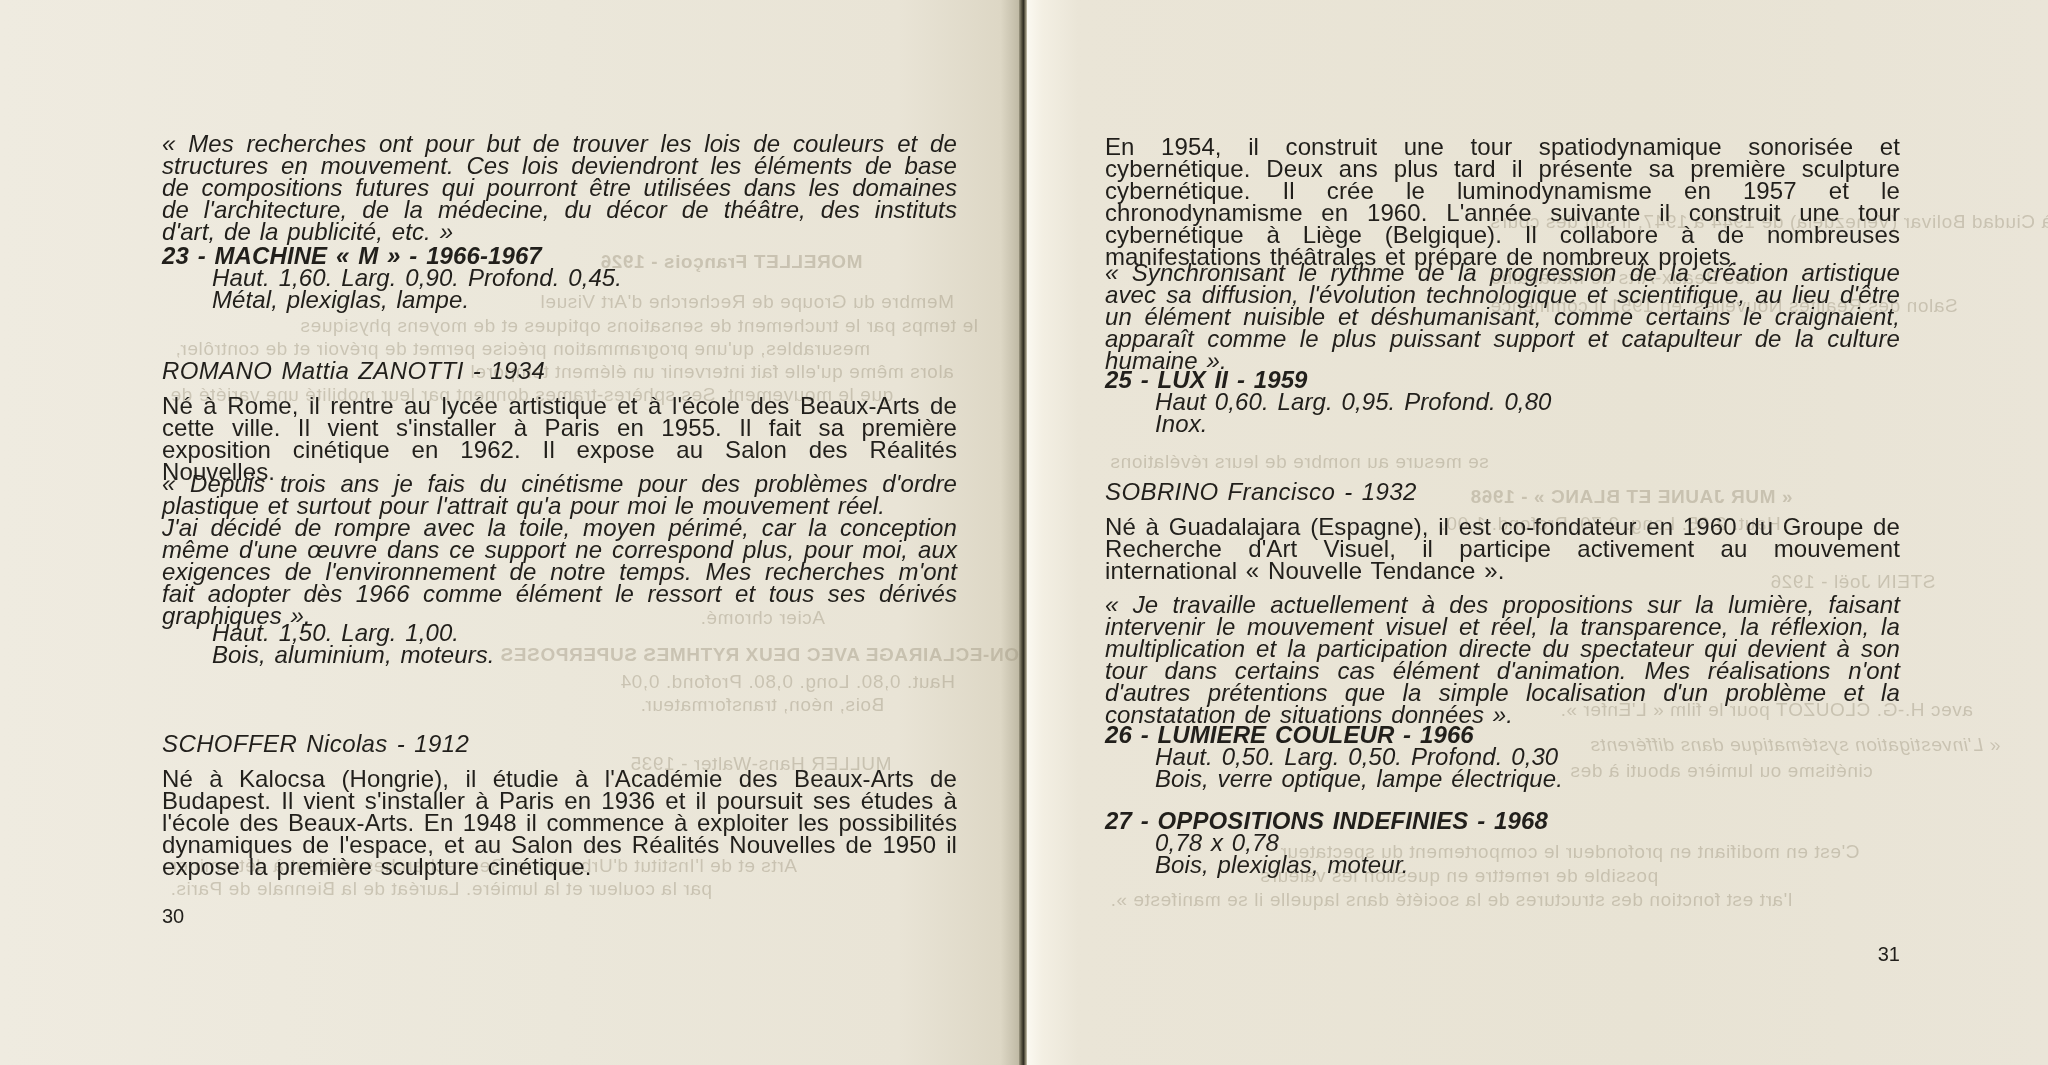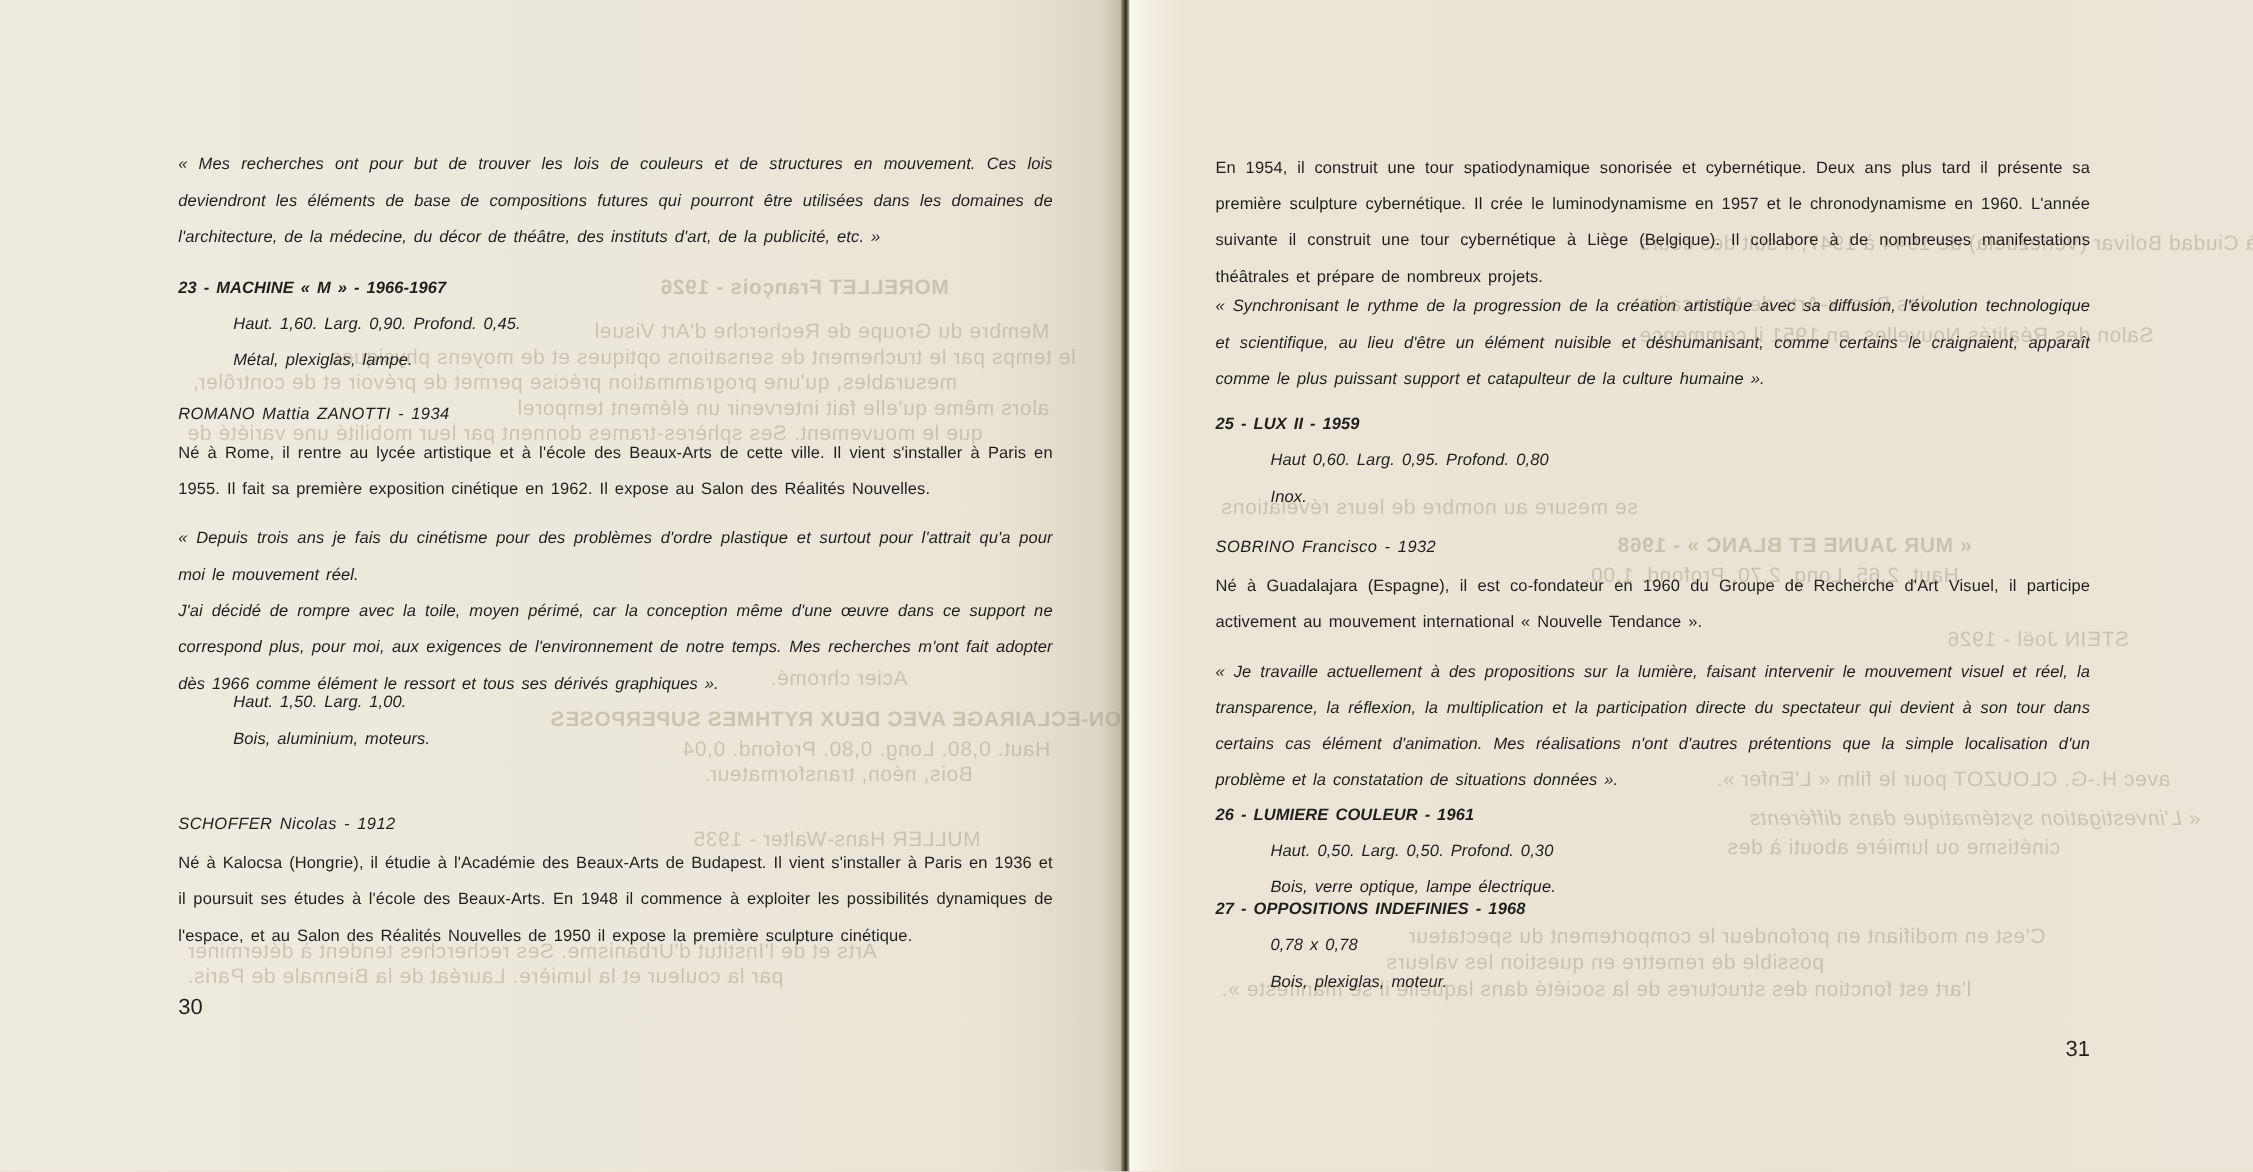--- a/index.html
+++ b/index.html
@@ -17,21 +17,21 @@
   .page-right{
     left:1027px;width:1021px;
     background:linear-gradient(to right,#fbf9f1 0%,#f3efe3 1.5%,#eae5d7 5%,#e8e3d4 60%,#eae5d8 100%);
   }
   .gutter{
     position:absolute;left:1019px;top:0;width:8px;height:1065px;
     background:linear-gradient(to right,#9d9883 0%,#55513e 35%,#2f2c22 55%,#6c6752 75%,#cfc9b4 100%);
   }
   .tblock{
     position:absolute;width:795px;
-    font-size:15px;line-height:33px;
+    font-size:24px;line-height:22px;
     text-align:justify;letter-spacing:0.1px;word-spacing:2px;
   }
   .tblock p{margin:0;font-style:italic;}
   .quote{font-style:italic;}
   .entry .title{font-weight:bold;white-space:nowrap;}
   .entry .detail{padding-left:50px;text-align:left;}
   .artist{white-space:nowrap;letter-spacing:0.4px;font-style:italic;}
   .pagenum{position:absolute;font-size:20px;line-height:23px;}
   .pagenum.right{text-align:right;}
   .bleed{
@@ -118,21 +118,21 @@
     <p class="detail">Inox.</p>
   </div>
 
   <div class="tblock artist" style="left:78px;top:481px;">SOBRINO Francisco - 1932</div>
 
   <div class="tblock" style="left:78px;top:516px;">Né à Guadalajara (Espagne), il est co-fondateur en 1960 du Groupe de Recherche d'Art Visuel, il participe activement au mouvement international « Nouvelle Tendance ».</div>
 
   <div class="tblock quote" style="left:78px;top:594px;">« Je travaille actuellement à des propositions sur la lumière, faisant intervenir le mouvement visuel et réel, la transparence, la réflexion, la multiplication et la participation directe du spectateur qui devient à son tour dans certains cas élément d'animation. Mes réalisations n'ont d'autres prétentions que la simple localisation d'un problème et la constatation de situations données ».</div>
 
   <div class="tblock entry" style="left:78px;top:724px;">
-    <p class="title">26 - LUMIERE COULEUR - 1961</p>
+    <p class="title">26 - LUMIERE COULEUR - 1966</p>
     <p class="detail">Haut. 0,50. Larg. 0,50. Profond. 0,30</p>
     <p class="detail">Bois, verre optique, lampe électrique.</p>
   </div>
 
   <div class="tblock entry" style="left:78px;top:810px;">
     <p class="title">27 - OPPOSITIONS INDEFINIES - 1968</p>
     <p class="detail">0,78 x 0,78</p>
     <p class="detail">Bois, plexiglas, moteur.</p>
   </div>
 

